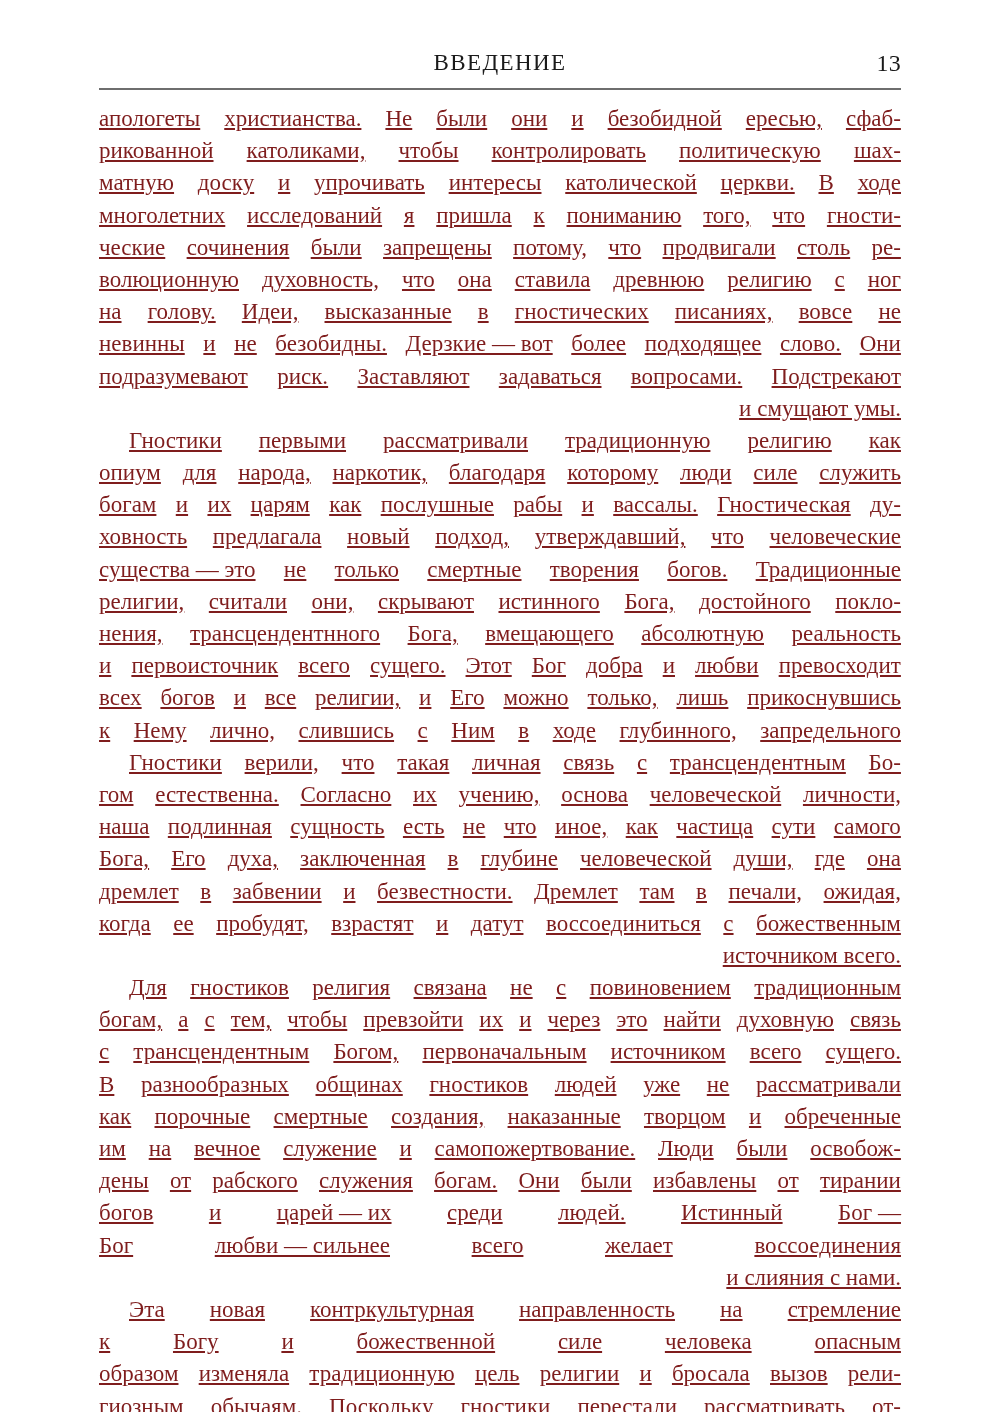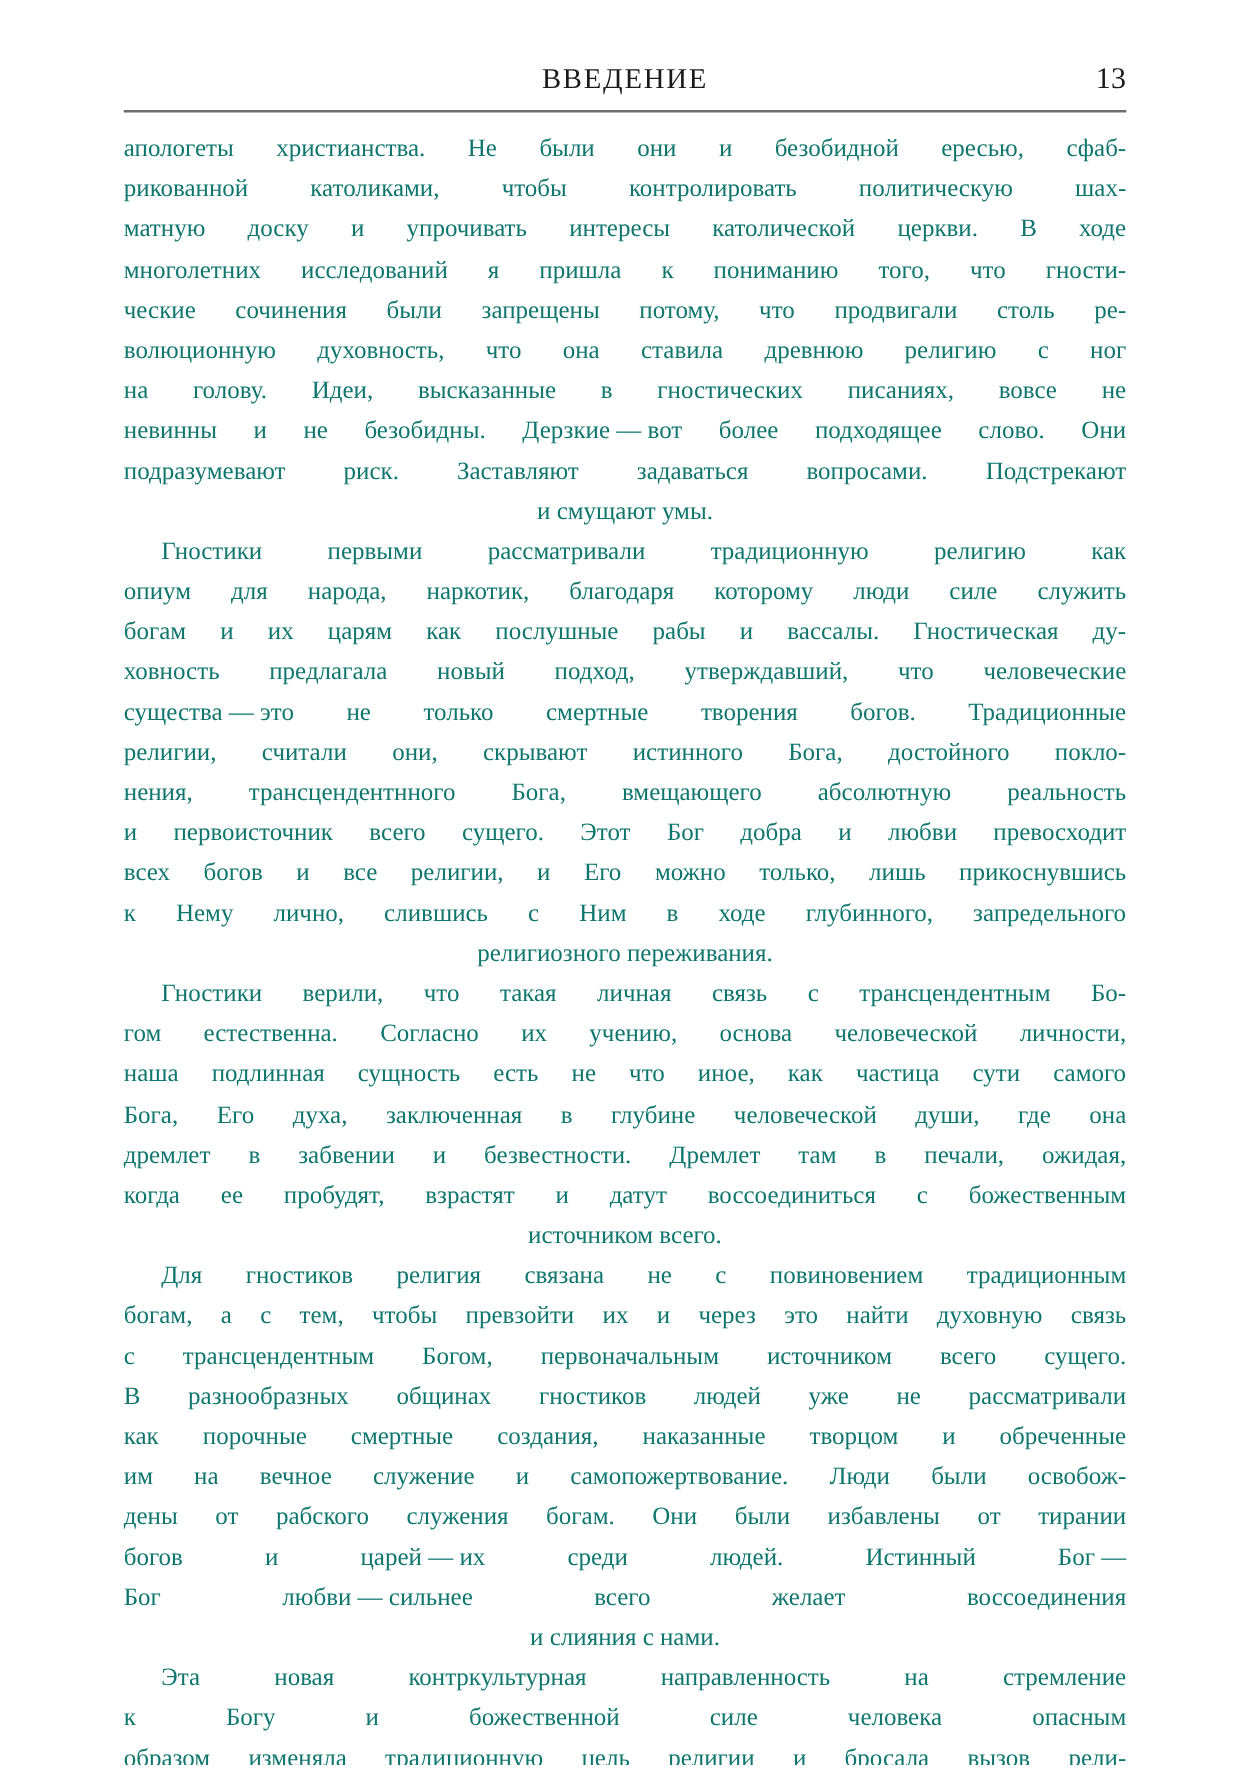--- a/index.html
+++ b/index.html
@@ -67,23 +67,24 @@
 
   .para {
     margin: 0;
   }
 
   
   .ln {
     display: block;
     height: 32.2px;
     line-height: 32.2px;
-    font-size: 20px;
+    font-size: 23px;
     white-space: nowrap;
-    color: #0f766e;
+    color: #7f1d1d;
+    text-decoration: underline;
   }
 
   
   .ln.j {
     display: flex;
     flex-direction: row;
     justify-content: space-between;
     white-space: normal;
   }
 
@@ -92,21 +93,21 @@
   }
 
   
   .ln.j.indent {
     padding-left: 30px;
   }
 
   
   .ln.last {
     display: block;
-    text-align: center;
+    text-align: right;
   }
 </style>
 </head>
 <body>
 
 <div class="page">
 
   <div class="running-head">
     <div class="running-head-title">ВВЕДЕНИЕ</div>
     <div class="running-head-folio">13</div>
@@ -310,21 +311,20 @@
           <span>Нему</span>
           <span>лично,</span>
           <span>слившись</span>
           <span>с</span>
           <span>Ним</span>
           <span>в</span>
           <span>ходе</span>
           <span>глубинного,</span>
           <span>запредельного</span>
         </span>
-        <span class="ln last">религиозного переживания.</span>
       </p>
       <p class="para">
         <span class="ln j indent">
           <span>Гностики</span>
           <span>верили,</span>
           <span>что</span>
           <span>такая</span>
           <span>личная</span>
           <span>связь</span>
           <span>с</span>

